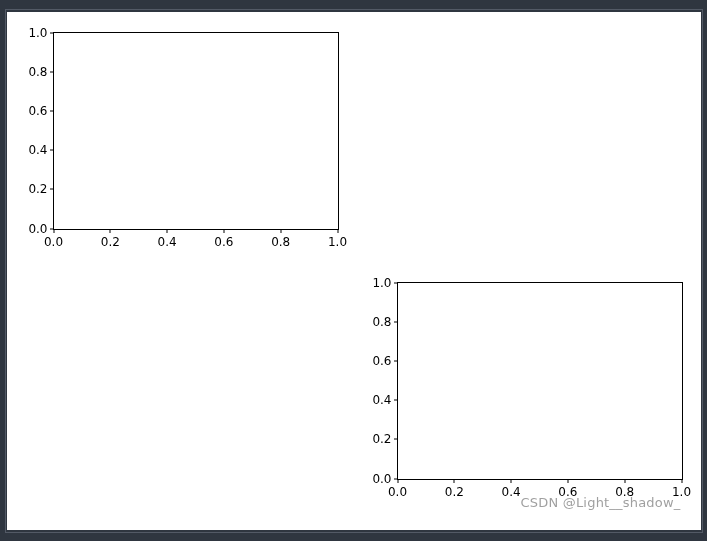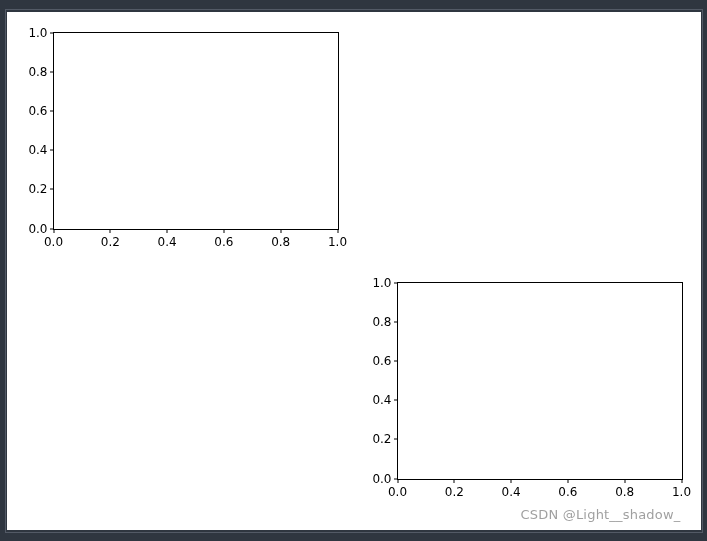--- a/index.html
+++ b/index.html
@@ -70,21 +70,21 @@
       position: absolute;
       top: 100%;
       width: 1px;
       height: 4px;
       background: #000000;
       transform: translateX(-0.5px);
     }
     .watermark {
       position: absolute;
       right: 20px;
-      bottom: 8px;
+      bottom: 20px;
       font-size: 13px;
       color: rgba(80,80,80,0.55);
       letter-spacing: 0.2px;
       pointer-events: none;
     }
   </style>
 </head>
 <body>
 
 <div class="outer-frame">

